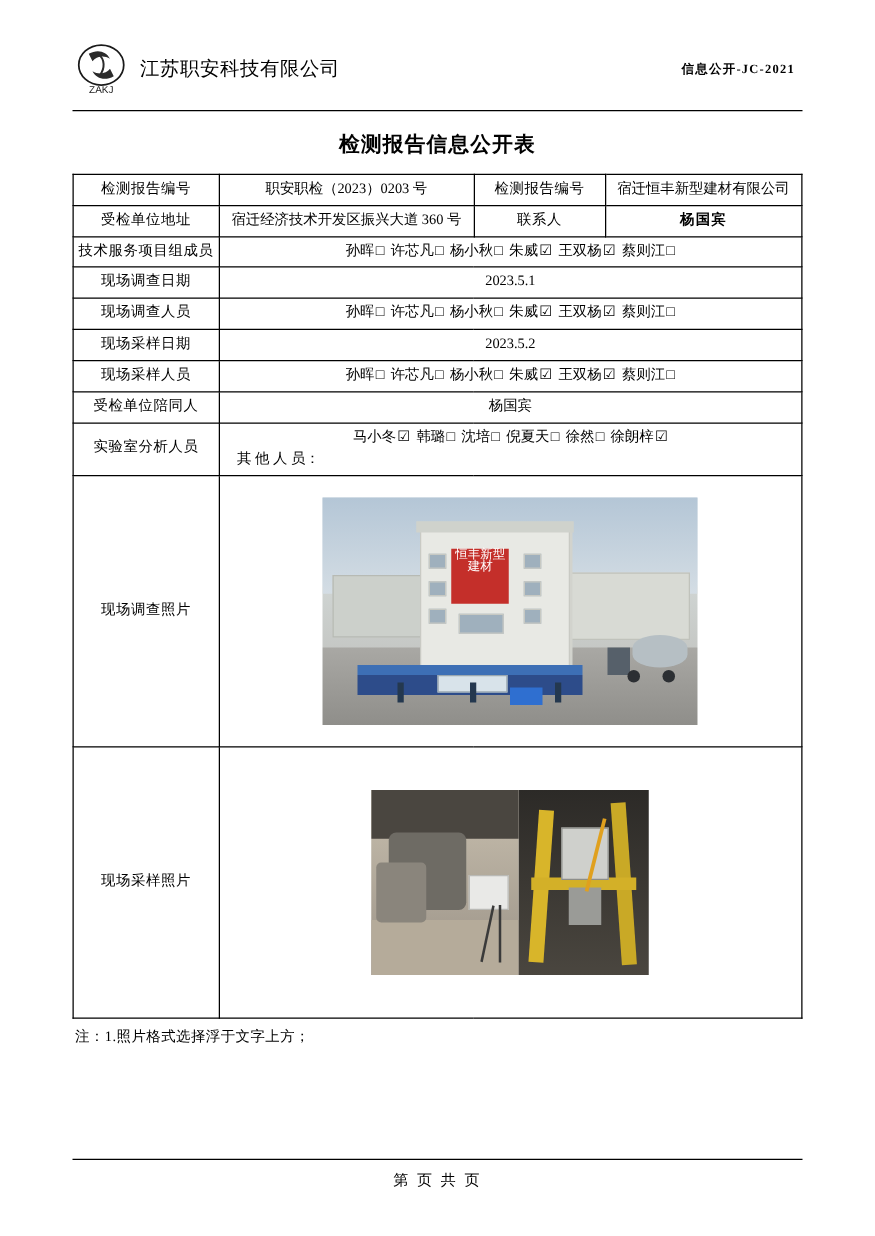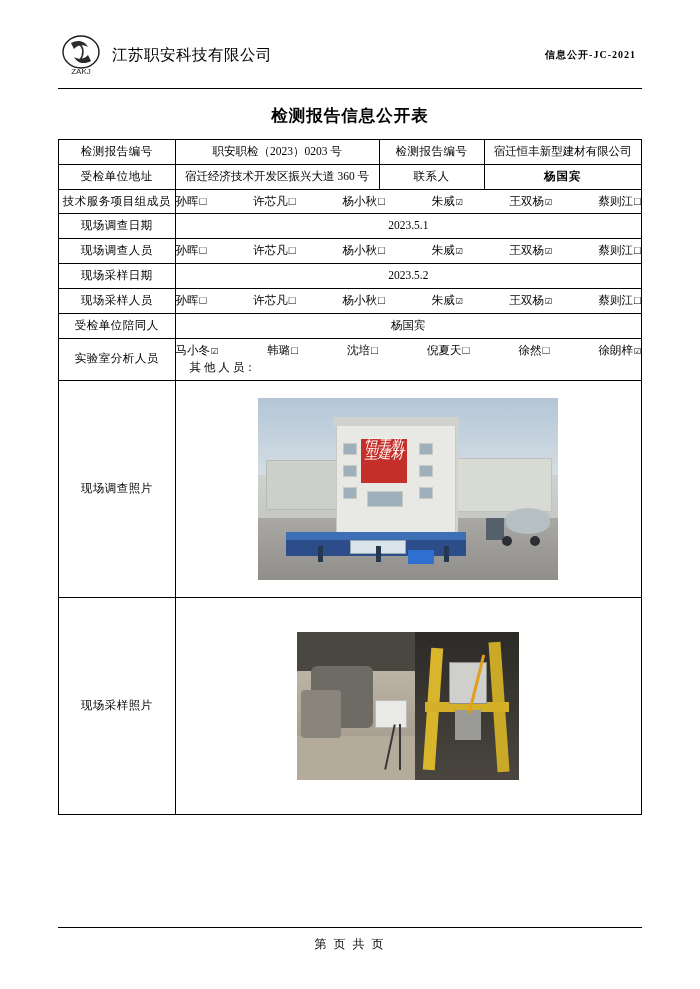--- a/index.html
+++ b/index.html
@@ -82,25 +82,24 @@
   td.value-left {
     text-align: center;
   }
   .big-name {
     font-size: 15px;
     font-weight: bold;
     letter-spacing: 1px;
   }
   .member-line {
     display: flex;
-    justify-content: space-between;
+    justify-content: center;
     flex-wrap: wrap;
     gap: 0 5px;
     font-size: 11.5px;
-    font-family: Liberation Mono, monospace;
   }
   .member {
     white-space: nowrap;
   }
   .box {
     font-size: 11.5px;
     margin-left: 1px;
   }
   .lab-line2 {
     text-align: left;
@@ -128,21 +127,21 @@
   .p1-sky { position:absolute; left:0; top:0; width:100%; height:42%; background:linear-gradient(#b4c6d6,#d4dde4); }
   .p1-ground { position:absolute; left:0; bottom:0; width:100%; height:34%; background:linear-gradient(#a9a8a4,#8f8e8a); }
   .p1-building {
     position:absolute; left:78px; top:26px; width:118px; height:110px;
     background:#e8e9e4;
     border:1px solid #c9cac4;
     box-shadow: 2px 0 0 #d2d3cd;
   }
   .p1-roof { position:absolute; left:-4px; top:-8px; width:126px; height:9px; background:#cfd2cc; }
   .p1-redband { position:absolute; left:24px; top:14px; width:46px; height:44px; background:#c42f2a; }
-  .p1-redband span{ display:block; color:#fff; font-size:13px; text-align:center; line-height:10px;font-style:italic; }
+  .p1-redband span{ display:block; color:#fff; font-size:10px; text-align:center; line-height:10px; }
   .p1-win { position:absolute; background:#9fb0bd; border:1px solid #c7c9c3;}
   .p1-b2 { position:absolute; left:196px; top:60px; width:96px; height:52px; background:#d8dad4; border:1px solid #c0c2bb;}
   .p1-b3 { position:absolute; left:8px; top:62px; width:72px; height:48px; background:#ccd0cb; border:1px solid #b7bab4;}
   .p1-drum { position:absolute; right:8px; bottom:46px; width:44px; height:26px; border-radius:50%/40%; background:#b6bfc4; }
   .p1-cab { position:absolute; right:54px; bottom:40px; width:18px; height:22px; background:#56606a; }
   .p1-wheel { position:absolute; bottom:34px; width:10px; height:10px; border-radius:50%; background:#2c2f33; }
   .p1-fence { position:absolute; left:28px; bottom:24px; width:180px; height:16px; background:#2d4c8a; }
   .p1-fence2 { position:absolute; left:28px; bottom:40px; width:180px; height:8px; background:#3d6fb5; }
   .p1-banner { position:absolute; left:92px; bottom:26px; width:54px; height:12px; background:#d8e3ea; border:1px solid #9aa7b0;}
   .p1-person { position:absolute; bottom:18px; width:5px; height:16px; background:#24384f; }
@@ -357,18 +356,19 @@
               <div class="p2b-dev"></div>
               <div class="p2b-dev2"></div>
               <div class="p2b-cable"></div>
             </div>
           </div>
         </td>
       </tr>
     </tbody>
   </table>
 
+  <div class="note">注：1.照片格式选择浮于文字上方；</div>
 
   <div class="footer">
     <div class="footer-rule"></div>
     <div class="footer-text">第  页 共   页</div>
   </div>
 </div>
 
 </body></html>

